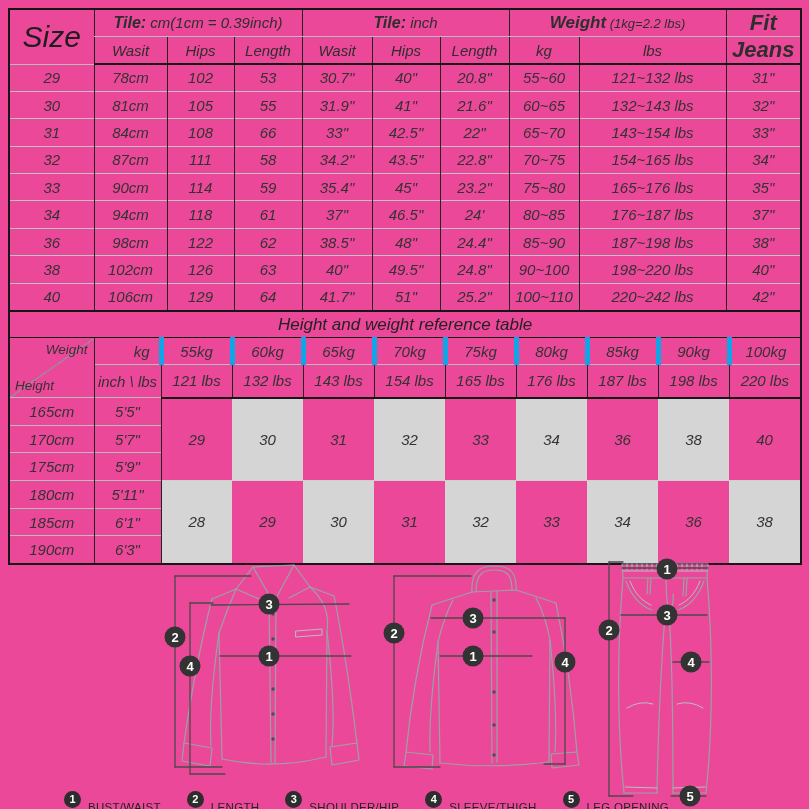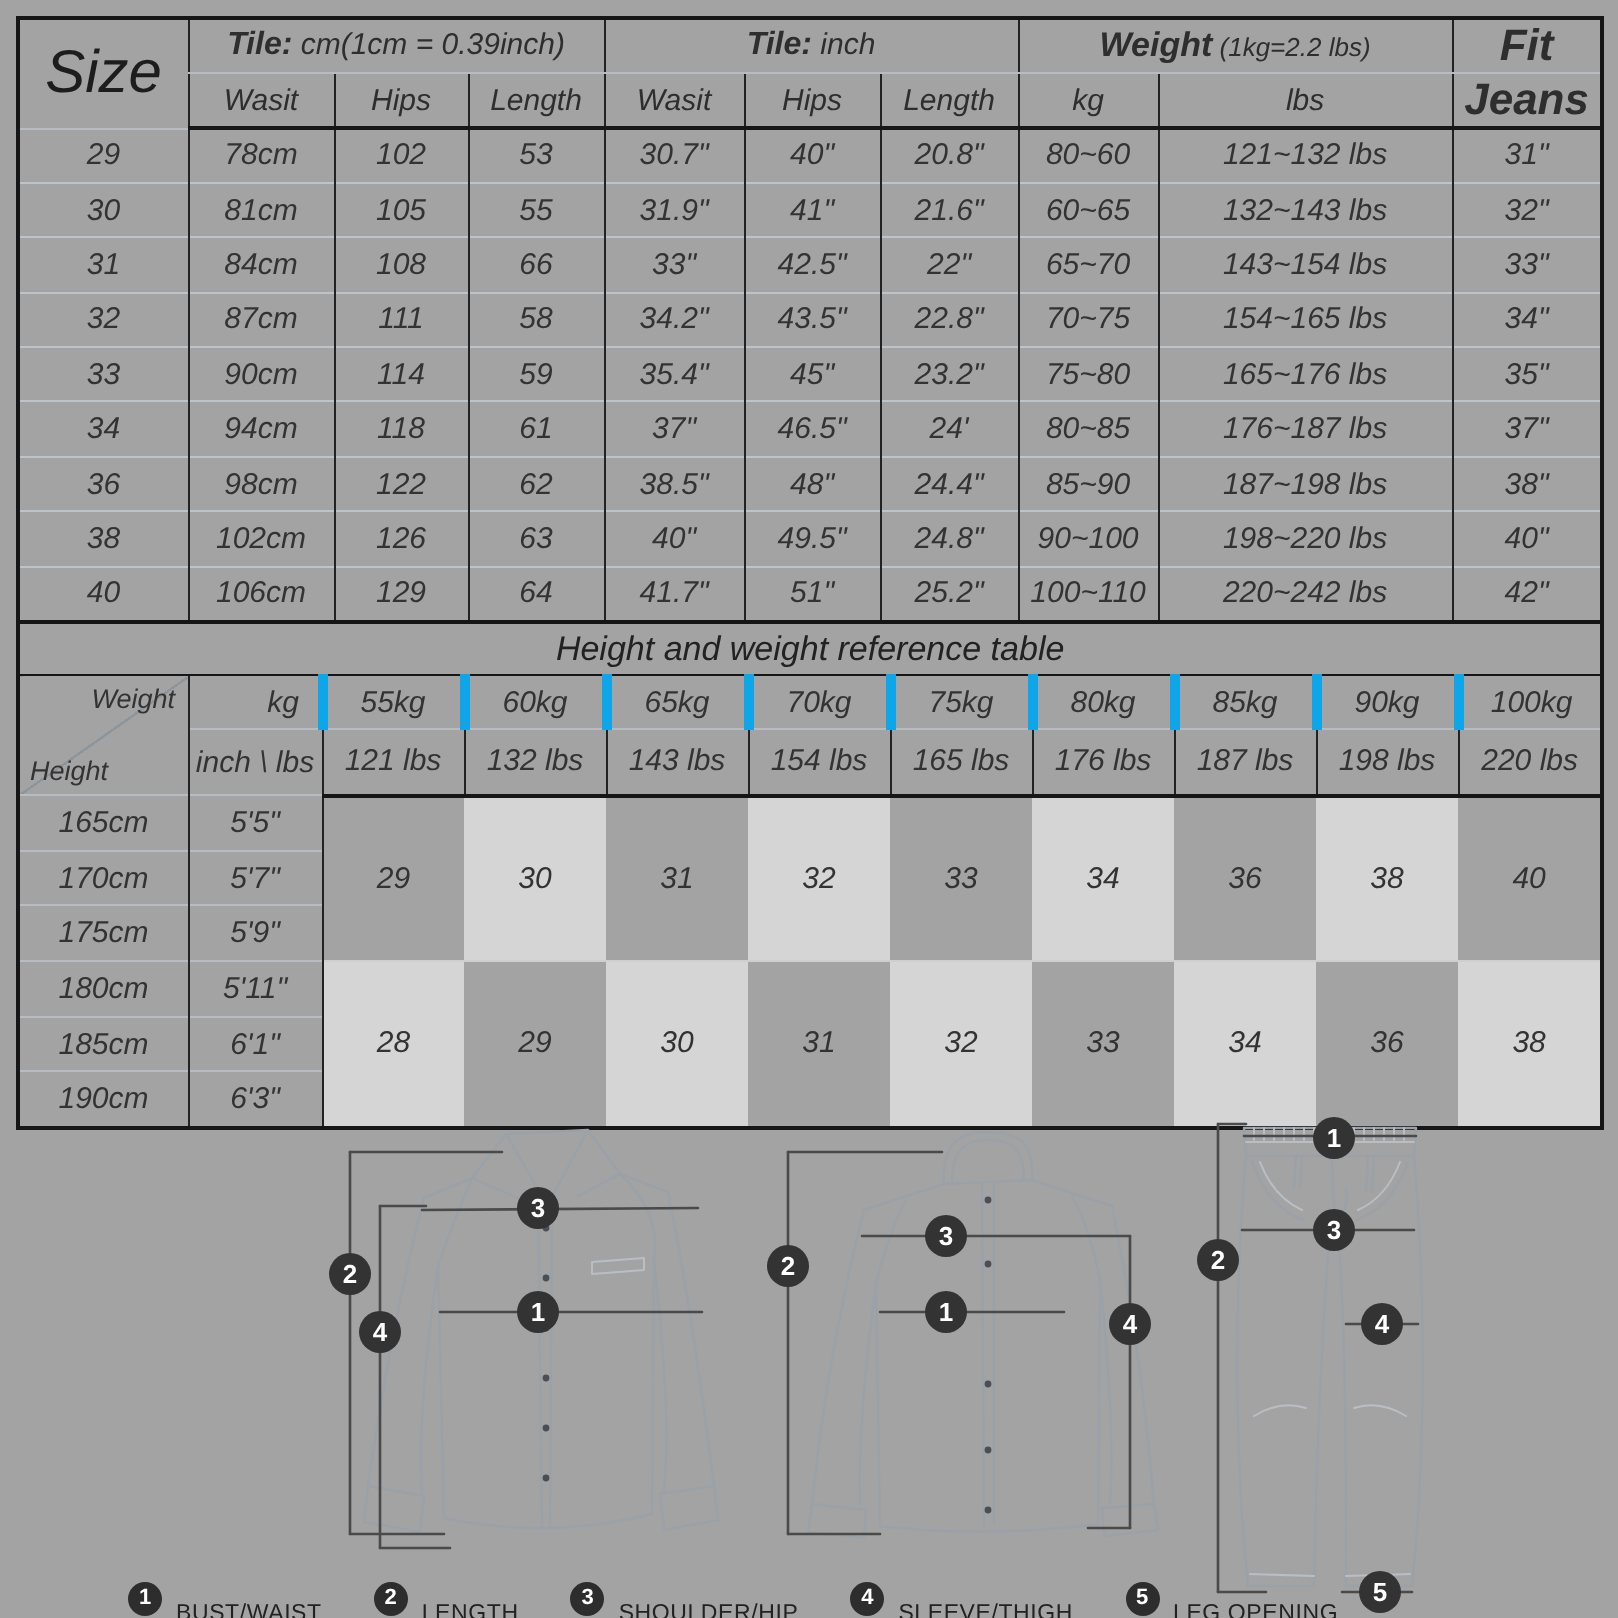--- a/index.html
+++ b/index.html
@@ -1,16 +1,16 @@
 <!DOCTYPE html>
 <html><head>
 <meta charset="utf-8">
 <style>
   html,body{margin:0;padding:0;background:#fff;}
-  .page{position:relative;width:809px;height:809px;background:#a3a3a3;overflow:hidden;
+  .page{position:relative;width:809px;height:809px;background:#ec4899;overflow:hidden;
         font-family:"Liberation Sans",sans-serif;color:#2e2e2e;}
 
   
   table{border-collapse:collapse;table-layout:fixed;}
   .st{position:absolute;left:8px;top:8px;width:792px;border:2px solid #161616;font-style:italic;}
   .st th,.st td{padding:0;text-align:center;font-weight:normal;overflow:hidden;white-space:nowrap;}
   .st th{border-left:1px solid #222;}
   .st td{border-left:1px solid #222;border-top:1px solid #bcc3c9;}
   .st thead tr{height:27px;}
   .st tbody tr{height:27.4px;}
@@ -105,21 +105,21 @@
     </thead>
     <tbody id="st-body">
         <tr>
           <td>29</td>
           <td>78cm</td>
           <td>102</td>
           <td>53</td>
           <td>30.7"</td>
           <td>40"</td>
           <td>20.8"</td>
-          <td>80~60</td>
+          <td>55~60</td>
           <td>121~132 lbs</td>
           <td>31"</td>
         </tr>
         <tr>
           <td>30</td>
           <td>81cm</td>
           <td>105</td>
           <td>55</td>
           <td>31.9"</td>
           <td>41"</td>

